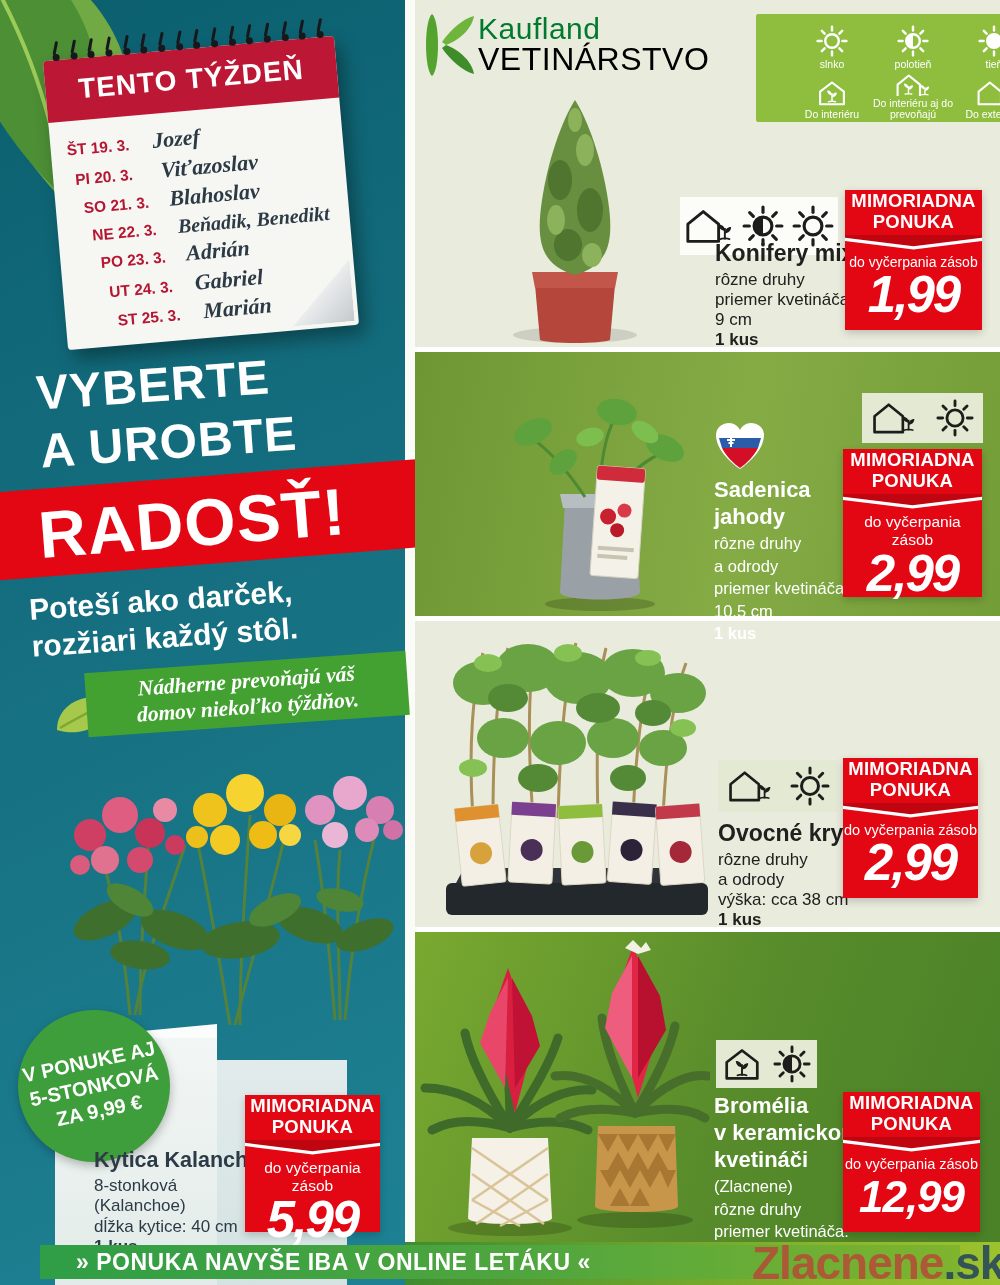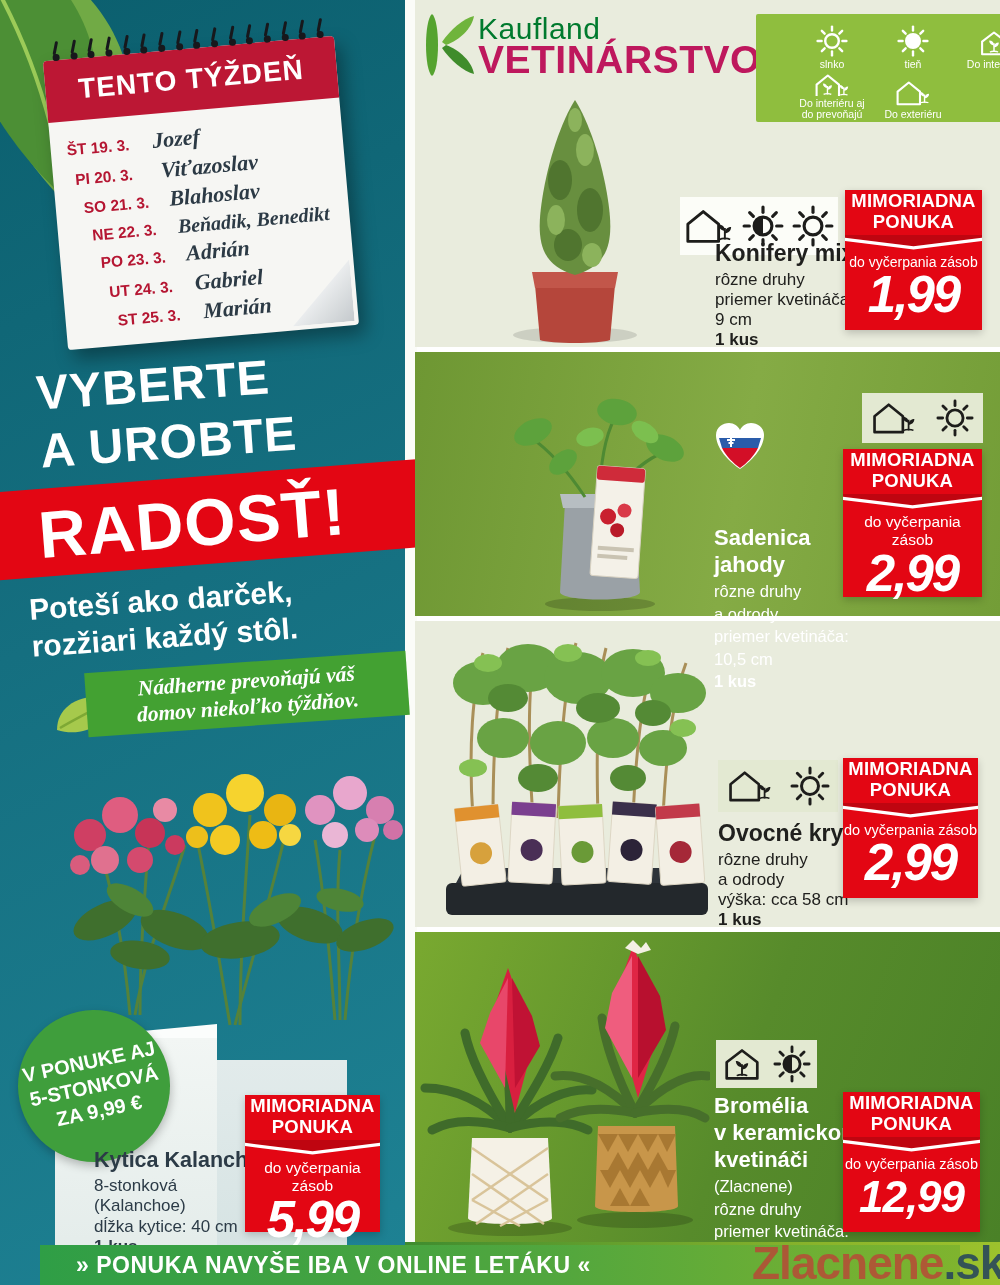--- a/index.html
+++ b/index.html
@@ -49,21 +49,21 @@
   .panel-light{background:#e9ecdd;}
   .p1{top:0;height:347px;}
   .p2{top:352px;height:264px;background:linear-gradient(100deg,#6e9733 0%,#85ab45 55%,#739d37 100%);}
   .p3{top:621px;height:306px;}
   .p4{top:932px;height:310px;background:linear-gradient(110deg,#79a930 0%,#578b2b 55%,#4a8127 100%);}
 
   
   .logo{left:420px;top:12px;width:280px;height:70px;}
   .logo-words{position:absolute;left:58px;top:2px;}
   .logo-brand{color:#007a2e;font-weight:normal;font-size:30px;line-height:30px;letter-spacing:.5px;}
-  .logo-section{color:#be185d;font-weight:bold;font-size:39px;line-height:31px;letter-spacing:.5px;}
+  .logo-section{color:#000000;font-weight:normal;font-size:32px;line-height:31px;letter-spacing:.5px;}
 
   
   .legend{left:756px;top:14px;width:234px;height:108px;background:#8fbe3e;border-radius:2px;display:grid;grid-template-columns:72px 90px 72px;grid-template-rows:58px 50px;color:#fff;padding-left:40px;}
   .leg-cell{display:flex;flex-direction:column;align-items:center;justify-content:flex-end;padding-bottom:2px;}
   .leg-label{font-size:10.5px;line-height:11px;text-align:center;margin-top:2px;}
 
   
   .chip{display:flex;align-items:center;justify-content:space-around;}
   .chip-white{background:#fcfdf8;}
   .chip-sage{background:#e3e9d2;}
@@ -72,39 +72,39 @@
   .c3{left:718px;top:760px;width:120px;height:52px;}
   .c4{left:716px;top:1040px;width:101px;height:48px;}
   .chip svg{color:#1d1d1b;}
 
   
   .ptext{font-size:17px;line-height:20px;color:#20201e;}
   .ptext .t{font-size:23px;line-height:26px;font-weight:bold;margin-bottom:4px;}
   .ptext.light{color:#fff;font-size:16.5px;line-height:22.5px;}
   .ptext.light .t{font-size:22px;line-height:27px;margin-bottom:2px;}
   .t1{left:715px;top:240px;}
-  .t2{left:714px;top:476px;margin-top:48px;}
+  .t2{left:714px;top:476px;}
   .t3{left:718px;top:820px;}
   .t4{left:714px;top:1092px;}
 
   
   .pbadge{background:#e30613;color:#fff;text-align:center;box-shadow:0 3px 8px rgba(0,0,0,.2);}
   .pb-head{font-weight:bold;font-size:18.5px;line-height:21px;letter-spacing:.2px;}
   .pb-chev{display:block;width:100%;height:15px;margin-top:3px;}
   .pb-note{font-size:15.5px;font-weight:normal;margin-top:4px;}
   .pb-price{font-size:51px;font-weight:bold;font-style:italic;line-height:50px;letter-spacing:-2px;}
   .b1{left:845px;top:190px;width:137px;height:140px;}
   .b2{left:843px;top:449px;width:139px;height:148px;}
   .b3{left:843px;top:758px;width:135px;height:140px;}
   .b4{left:843px;top:1092px;width:137px;height:140px;}
   .b5{left:245px;top:1095px;width:135px;height:137px;}
 
   
   .footer-lime{left:405px;top:1242px;width:595px;height:43px;background:linear-gradient(90deg,#3f8c2f,#8ab42b 70%,#9cc22d);}
-  .footer-ribbon{left:40px;top:1245px;width:920px;height:40px;background:linear-gradient(90deg,#2f9e46 0%,#51a63e 55%,#7fb42e 100%);display:flex;align-items:center;}
+  .footer-ribbon{left:40px;top:1245px;width:920px;height:34px;background:linear-gradient(90deg,#2f9e46 0%,#51a63e 55%,#7fb42e 100%);display:flex;align-items:center;}
   .footer-ribbon span{color:#fff;font-weight:bold;font-size:23px;letter-spacing:.5px;padding-left:36px;white-space:nowrap;}
   .watermark{left:752px;top:1236px;font-weight:bold;font-size:46px;letter-spacing:-1px;white-space:nowrap;}
   .wm-name{color:rgba(185,70,55,.82);}
   .wm-tld{color:rgba(38,68,92,.88);}
 
   .heart{left:714px;top:422px;}
   svg{display:block;}
 </style>
 </head>
 <body>
@@ -373,20 +373,26 @@
 
   <div class="abs legend">
     <div class="leg-cell">
       <svg width="32" height="32" color="#fff">
           <use href="#i-sun-outline" width="32" height="32"></use>
         </svg>
       <div class="leg-label">slnko</div>
     </div>
     <div class="leg-cell">
       <svg width="32" height="32" color="#fff">
+          <use href="#i-sun-half" width="32" height="32"></use>
+        </svg>
+      <div class="leg-label">polotieň</div>
+    </div>
+    <div class="leg-cell">
+      <svg width="32" height="32" color="#fff">
           <use href="#i-sun-filled" width="32" height="32"></use>
         </svg>
       <div class="leg-label">tieň</div>
     </div>
     <div class="leg-cell">
       <svg width="34" height="28" color="#fff">
           <use href="#i-house-plant-indoor" width="34" height="28"></use>
         </svg>
       <div class="leg-label">Do interiéru</div>
     </div>
@@ -589,21 +595,21 @@
         <use href="#i-house-plant-outdoor" width="46" height="36"></use>
       </svg>
     <svg width="40" height="40">
         <use href="#i-sun-outline" width="40" height="40"></use>
       </svg>
   </div>
   <div class="abs ptext t3">
     <div class="t">Ovocné kry</div>
     <div>rôzne druhy</div>
     <div>a odrody</div>
-    <div>výška: cca 58 cm</div>
+    <div>výška: cca 38 cm</div>
     <div class="qty">1 kus</div>
   </div>
   <div class="abs pbadge b3">
     <div class="pb-head">
         <div>MIMORIADNA</div>
         <div>PONUKA</div>
       </div>
     <svg class="pb-chev">
         <use href="#i-chevron" width="100%" height="100%"></use>
       </svg>

